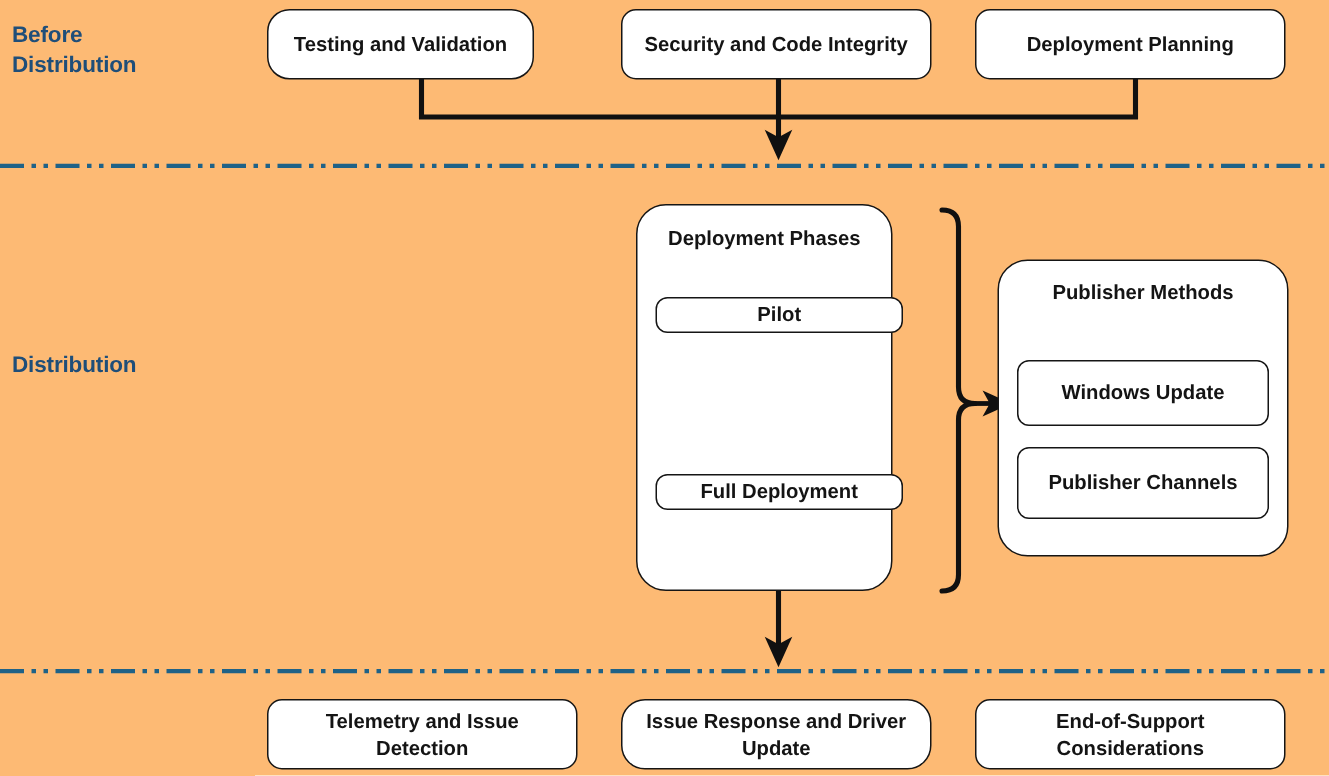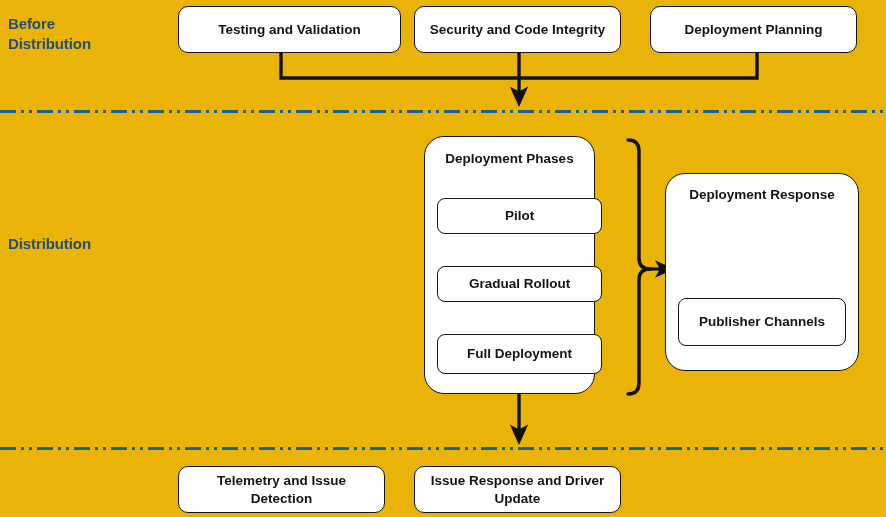--- a/index.html
+++ b/index.html
@@ -7,21 +7,21 @@
     padding: 0;
     background: #ffffff;
   }
   body {
     font-family: "Liberation Sans", sans-serif;
   }
   #canvas {
     position: relative;
     width: 886px;
     height: 517px;
-    background: #eab308;
+    background: #fdba74;
     overflow: hidden;
     text-decoration: underline;
   }
 
   
   .stage-label {
     position: absolute;
     color: #1f4e79;
     font-weight: bold;
     font-size: 15px;
@@ -142,41 +142,42 @@
                q0,11 11,11
                q-11,0 -11,11
                L639,383
                q0,11 -11,11" fill="none" stroke="#101010" stroke-width="3.4" stroke-linecap="round" stroke-linejoin="round"></path>
       <path d="M646,269 L664,269" fill="none" stroke="#101010" stroke-width="3.2" marker-end="url(#arrowhead-sm)"></path>
     </g>
 
     <path d="M519,394 L519,434" fill="none" stroke="#101010" stroke-width="3.4" marker-end="url(#arrowhead)"></path>
   </svg>
 
-  <div class="node" style="left:178px; top:6px; width:223px; height:47px;">Testing and Validation</div>
+  <div class="node" style="left:178px; top:6px; width:178px; height:47px;border-radius:15px;">Testing and Validation</div>
 
   <div class="node" style="left:414px; top:6px; width:207px; height:47px;">Security and Code Integrity</div>
 
   <div class="node" style="left:650px; top:6px; width:207px; height:47px;">Deployment Planning</div>
 
   <div class="group-box" style="left:424px; top:136px; width:171px; height:258px;">
     <div class="group-title" style="top:13px;">Deployment Phases</div>
   </div>
 
-  <div class="node inner" style="left:437px; top:198px; width:165px; height:36px;">Pilot</div>
+  <div class="node inner" style="left:437px; top:198px; width:165px; height:24px;">Pilot</div>
 
-  <div class="node inner" style="left:437px; top:266px; width:165px; height:36px;">Gradual Rollout</div>
 
-  <div class="node inner" style="left:437px; top:334px; width:165px; height:40px;">Full Deployment</div>
+  <div class="node inner" style="left:437px; top:316px; width:165px; height:24px;">Full Deployment</div>
 
   <div class="group-box" style="left:665px; top:173px; width:194px; height:198px;">
-    <div class="group-title" style="top:12px;">Deployment Response</div>
+    <div class="group-title" style="top:12px;">Publisher Methods</div>
   </div>
 
+  <div class="node inner" style="left:678px; top:240px; width:168px; height:44px;">Windows Update</div>
 
   <div class="node inner" style="left:678px; top:298px; width:168px; height:48px;">Publisher Channels</div>
 
   <div class="node" style="left:178px; top:466px; width:207px; height:47px;">Telemetry and Issue Detection</div>
 
-  <div class="node" style="left:414px; top:466px; width:207px; height:47px;">Issue Response and Driver Update</div>
+  <div class="node" style="left:414px; top:466px; width:207px; height:47px;border-radius:16px;">Issue Response and Driver Update</div>
 
+  <div class="node" style="left:650px; top:466px; width:207px; height:47px;">End-of-Support Considerations</div>
 
 </div>
 
 </body></html>

